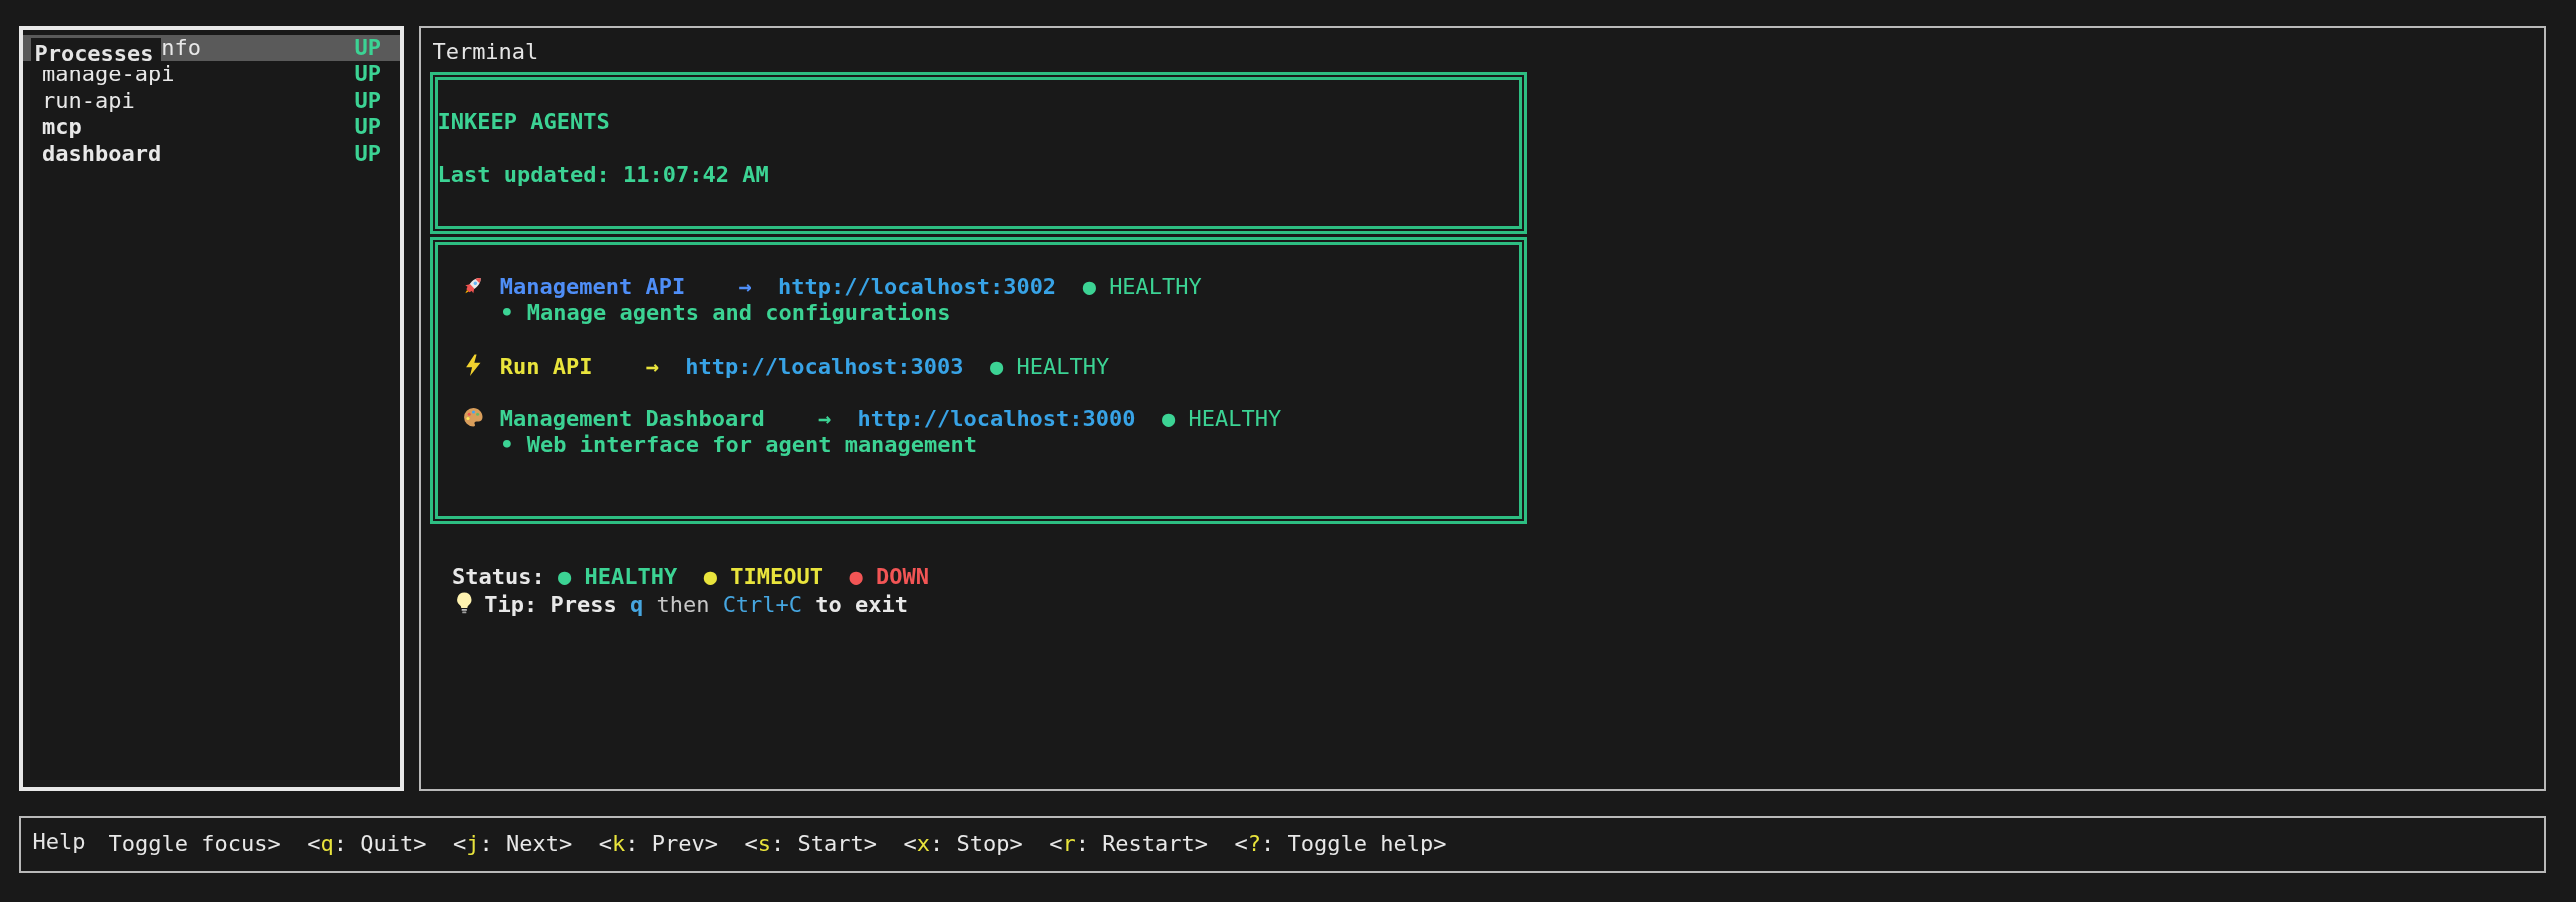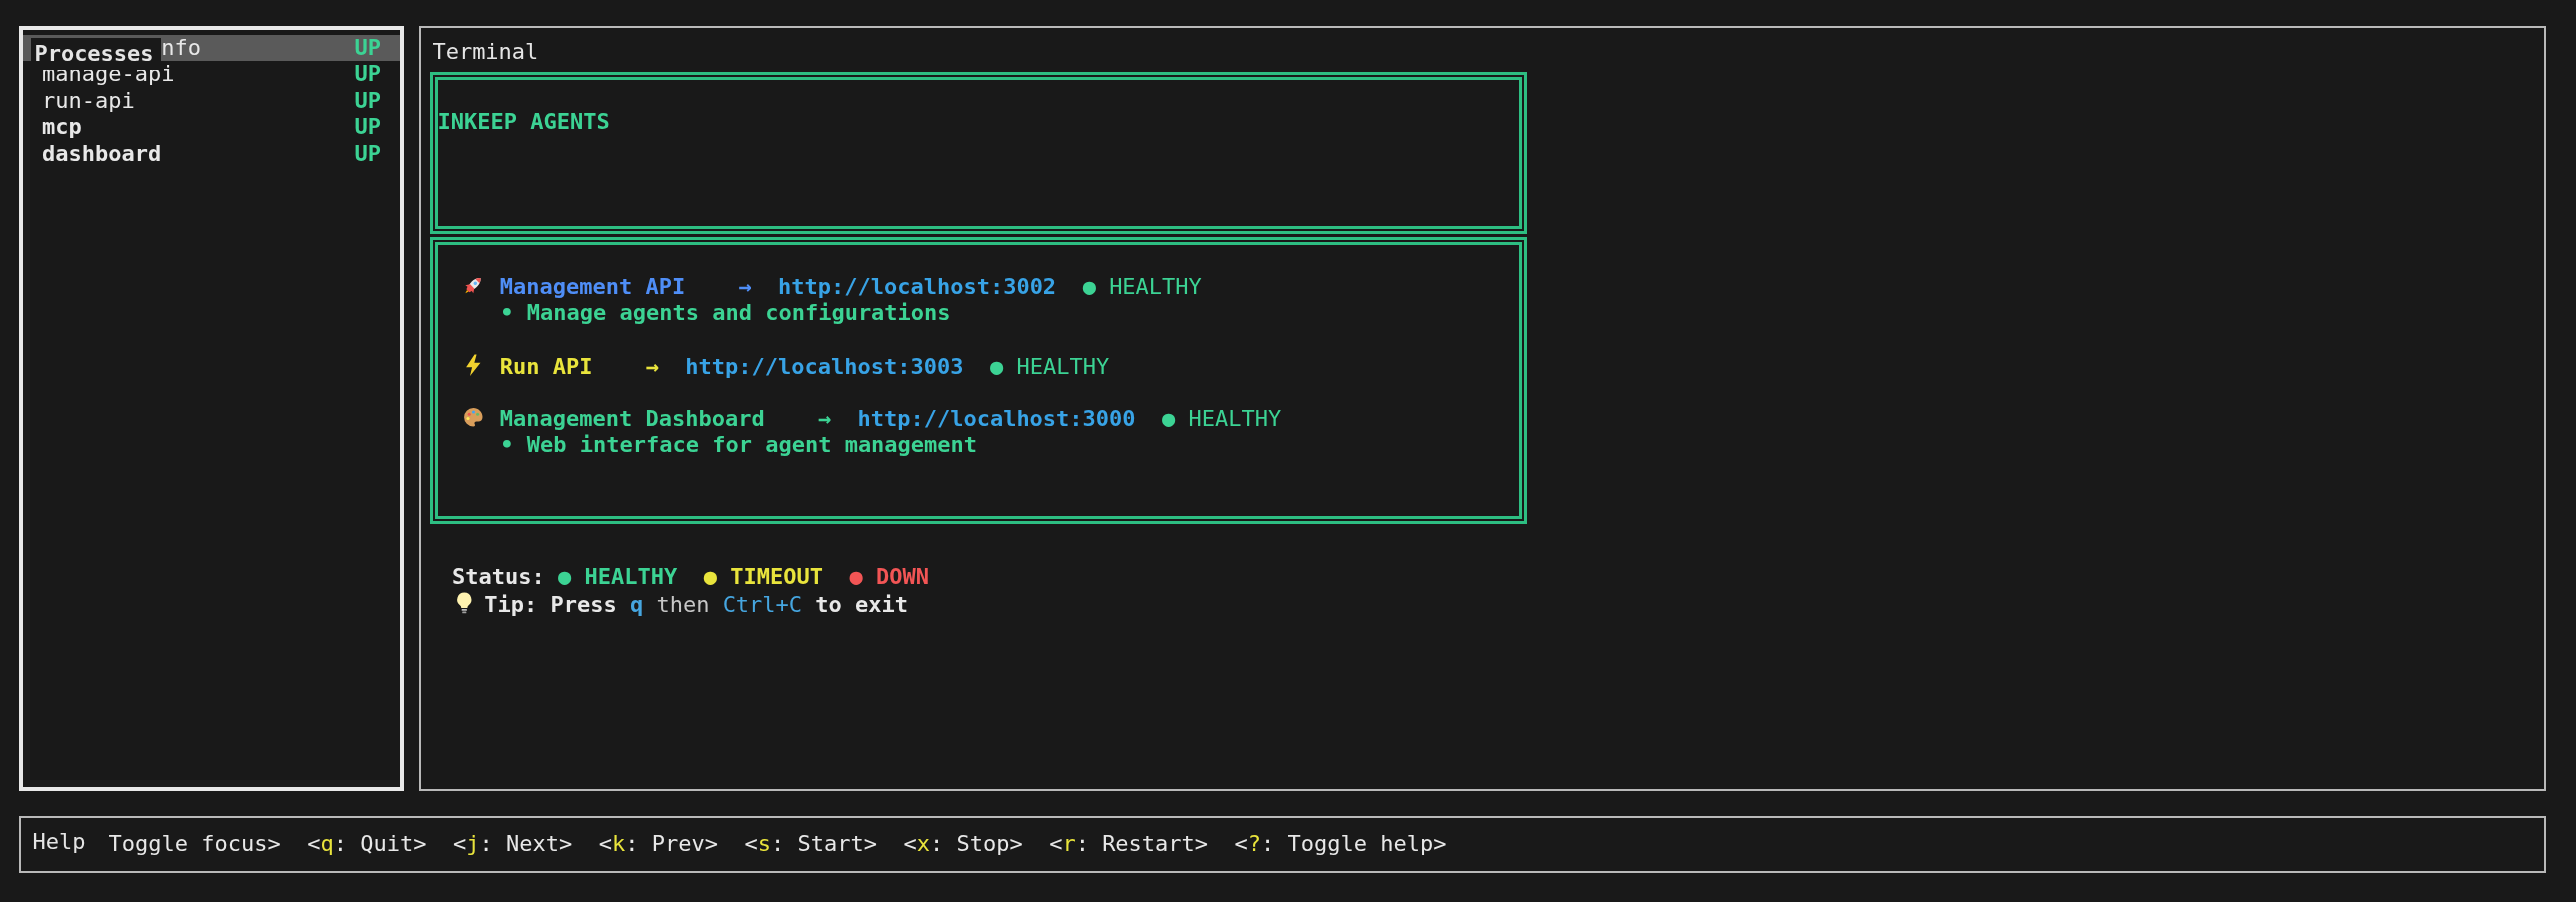--- a/index.html
+++ b/index.html
@@ -93,20 +93,21 @@
 
   </div>
 </section>
 
 <section class="panel panel-terminal">
   <div class="panel-title">Terminal</div>
 
   <div class="gbox header-box">
     <div class="line center c-green bold">INKEEP AGENTS</div>
     <div class="line"></div>
+    <div class="line center c-green bold">Last updated: 11:07:42 AM</div>
   </div>
 
   <div class="gbox services-box">
 
     <div class="line"><span class="icon"><svg viewBox="0 0 24 24">
             <g transform="rotate(45 12 12)">
               <path d="M12 2c2.5 2 3.6 5 3.6 8.5 0 3-1 6-2.1 7.5h-3c-1.1-1.5-2.1-4.5-2.1-7.5C8.4 7 9.5 4 12 2z" fill="#e8e8e8"></path>
               <path d="M12 2c1.3 1 2.3 2.5 2.9 4.2H9.1C9.7 4.5 10.7 3 12 2z" fill="#ef5350"></path>
               <circle cx="12" cy="9.2" r="1.7" fill="#64b5f6"></circle>
               <path d="M9.2 13.5 6.5 17.5 9 17l1 2.5h4L15 17l2.5.5-2.7-4z" fill="#ef5350"></path>

